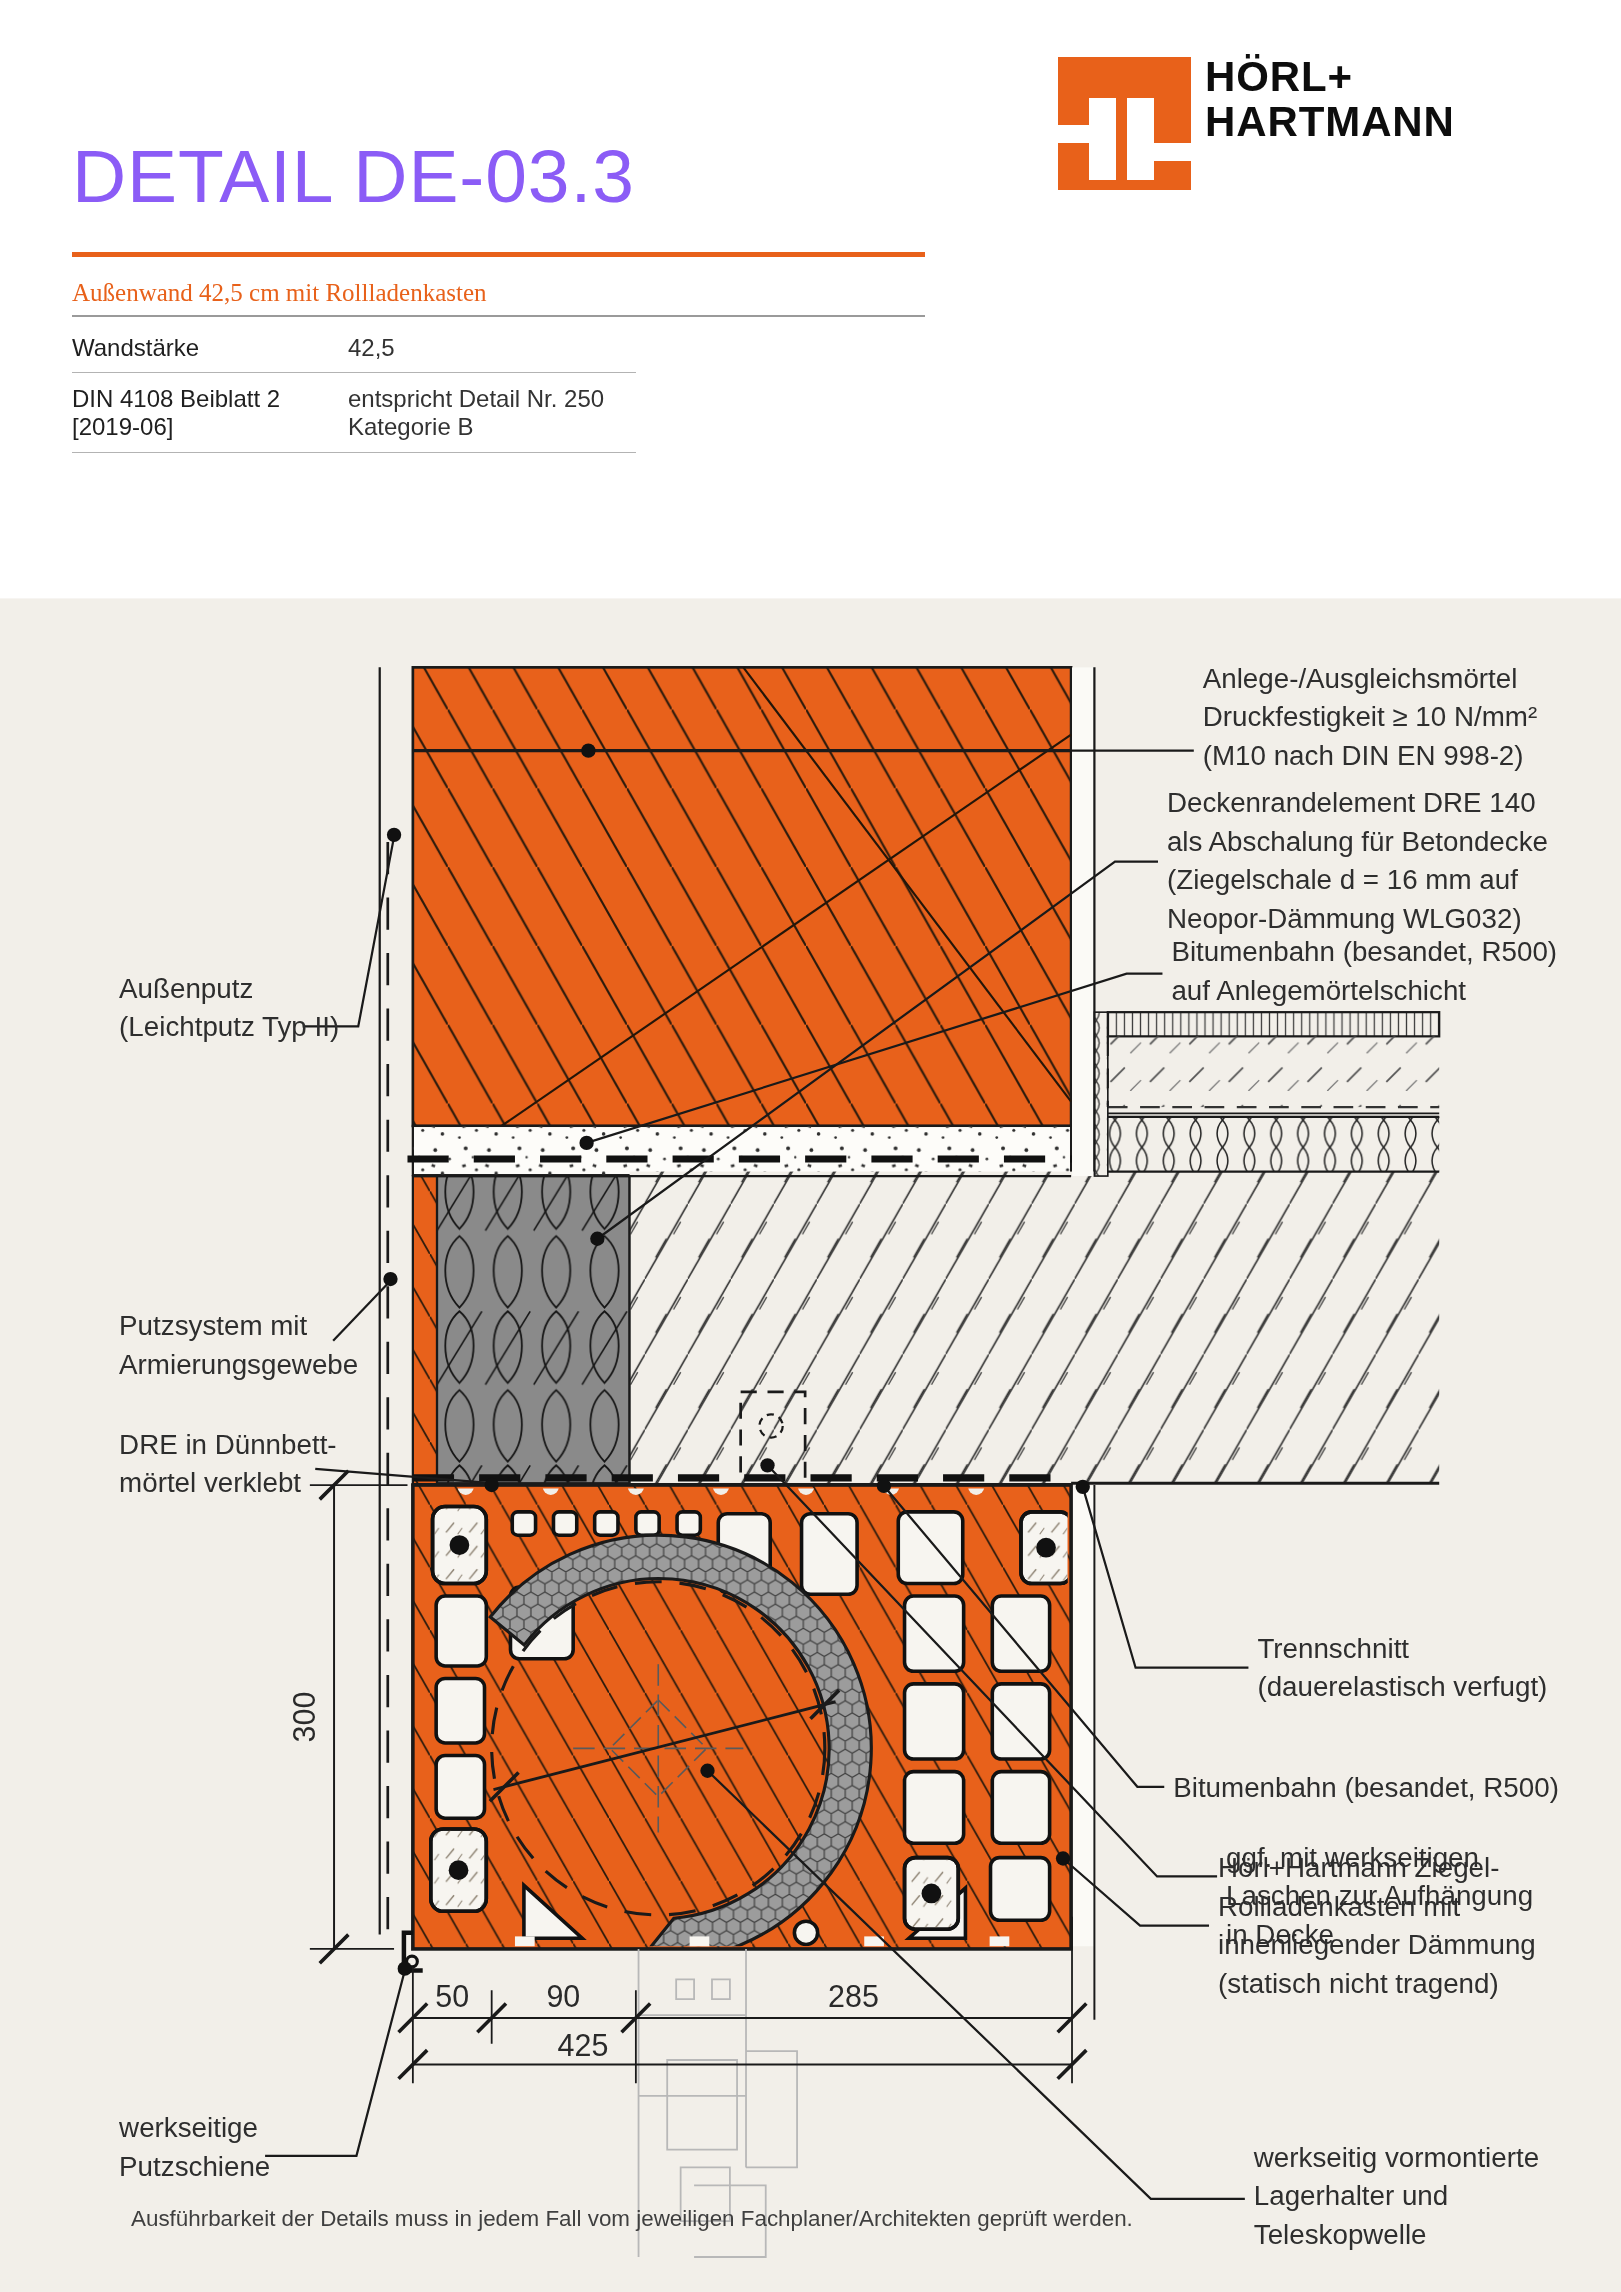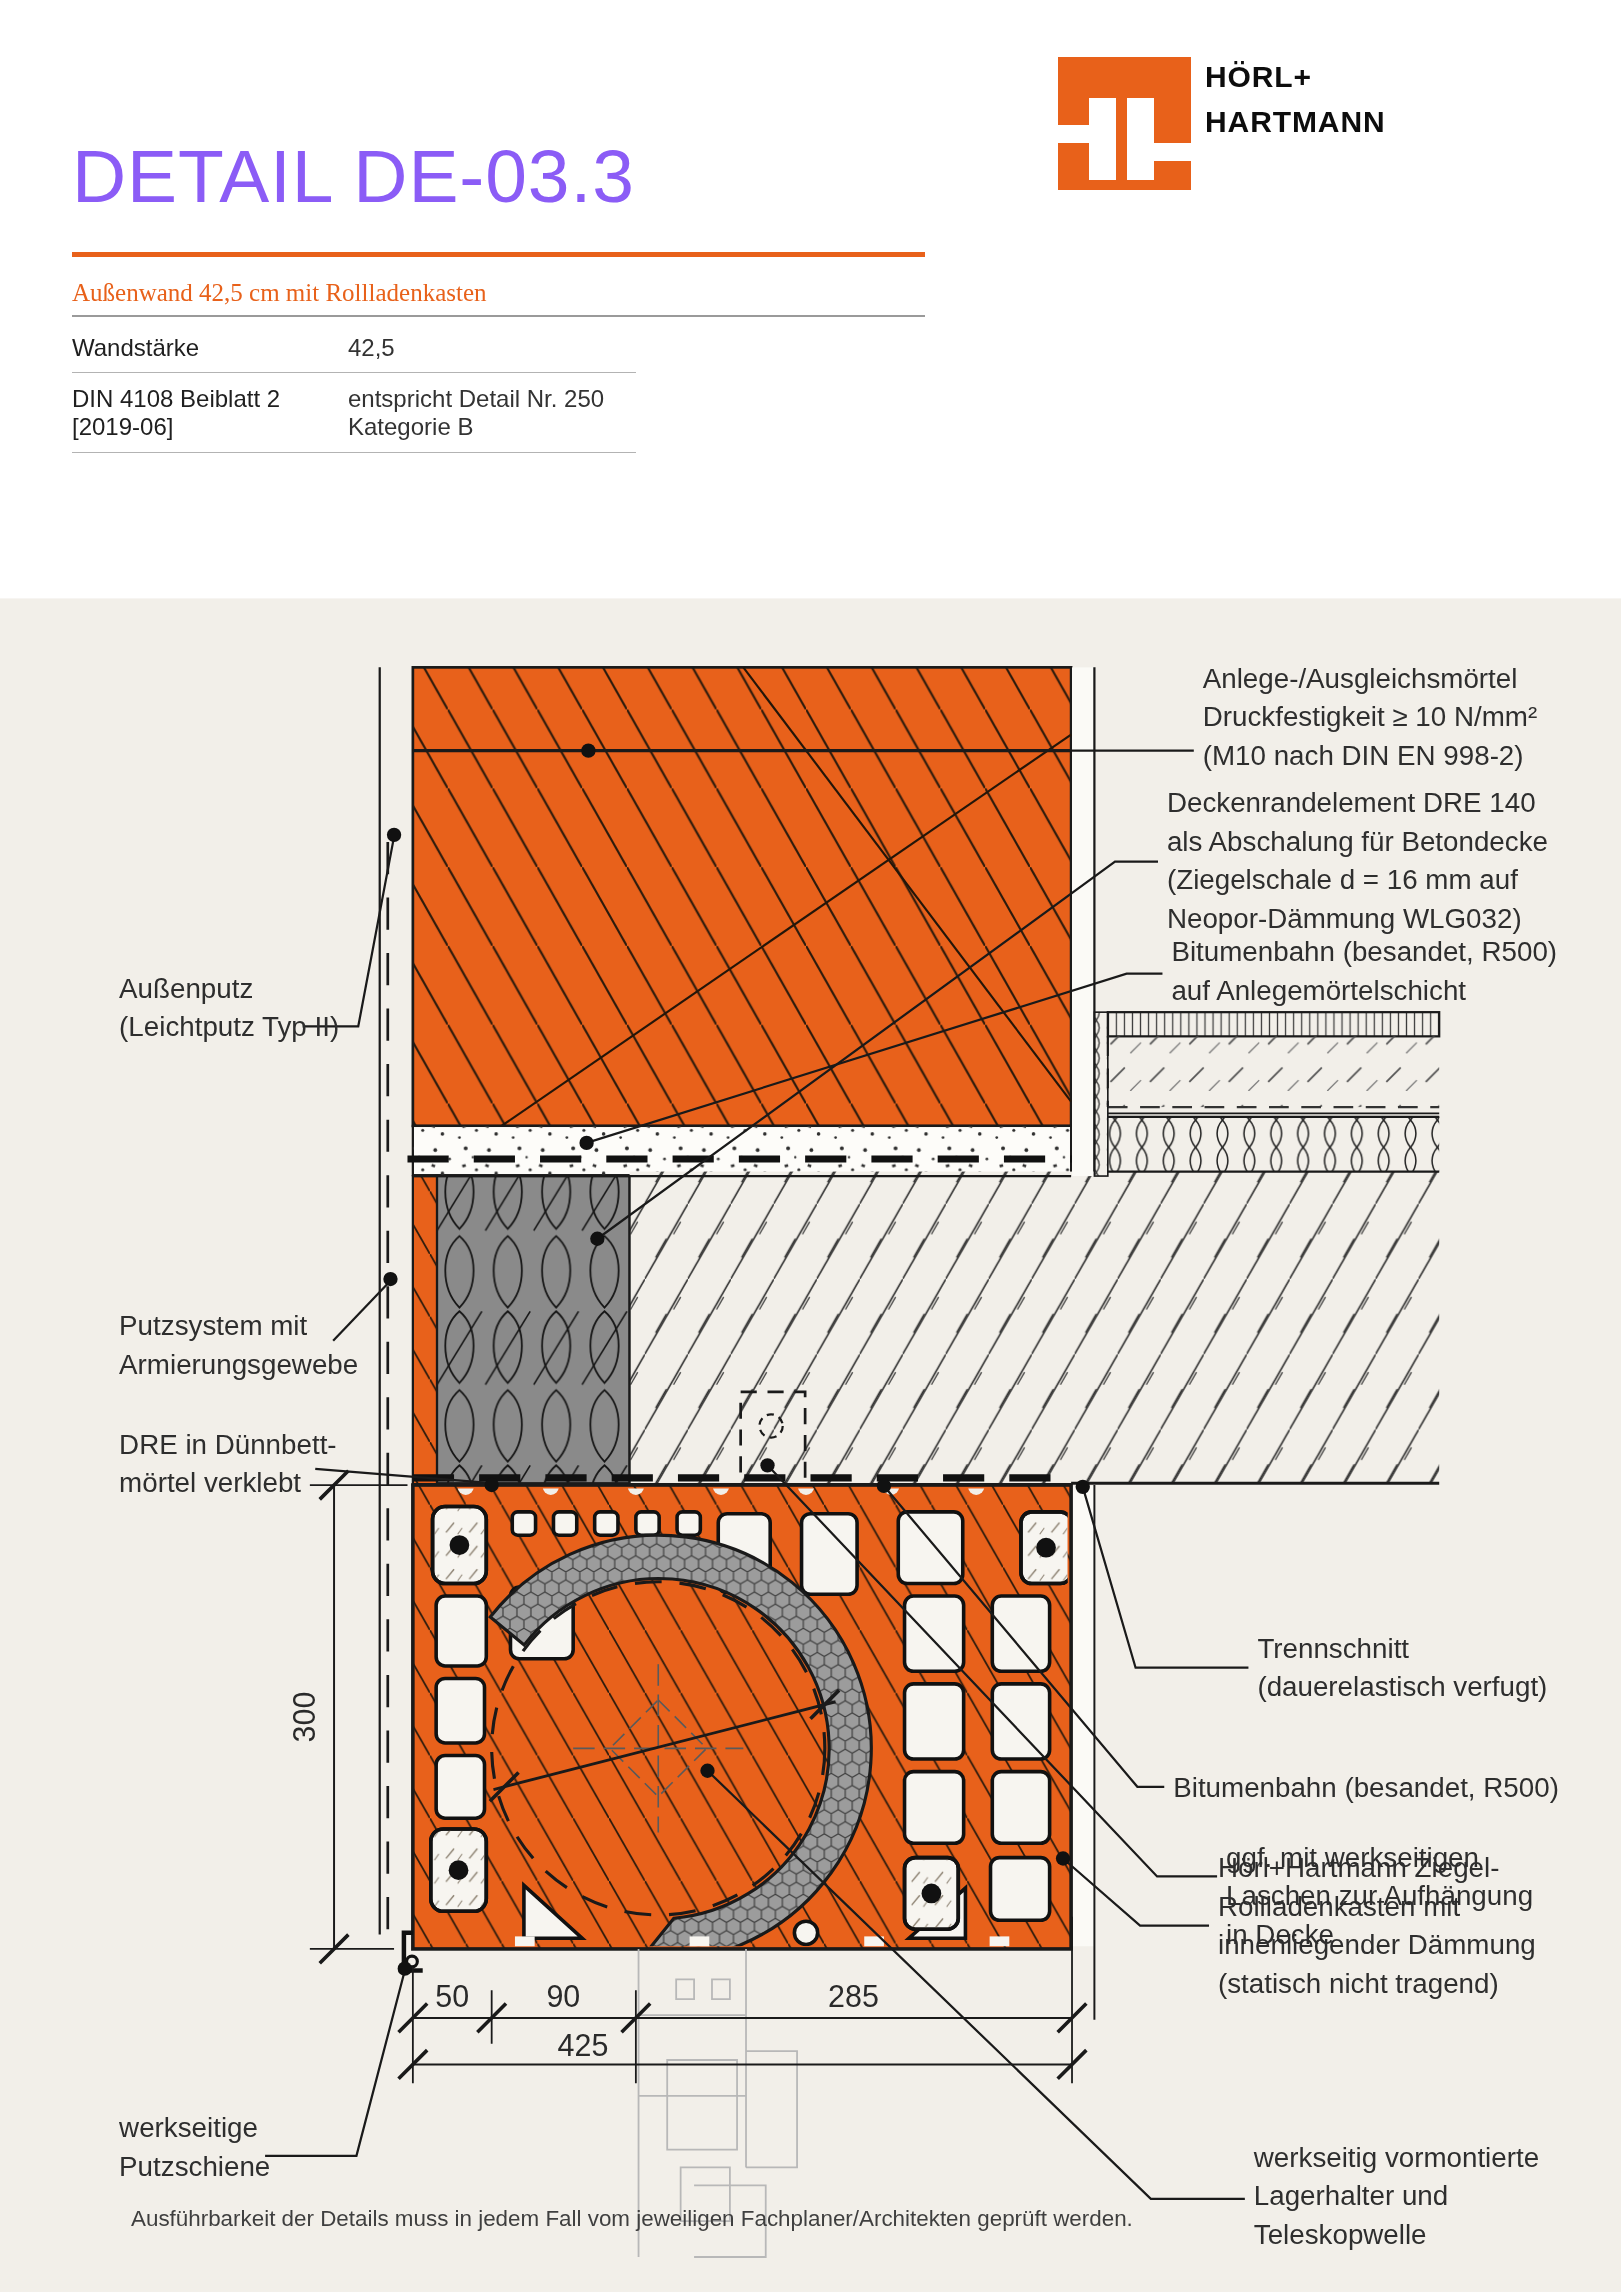--- a/index.html
+++ b/index.html
@@ -4,21 +4,21 @@
 <style>
   html,body{margin:0;padding:0;background:#fff;}
   body{width:1621px;height:2293px;position:relative;font-family:"Liberation Sans",sans-serif;overflow:hidden;}
   .hdr{position:absolute;z-index:2;}
   #title{left:72px;top:133px;font-size:75px;letter-spacing:0.9px;color:#8b5cf6;font-weight:400;}
   #orange-rule{left:72px;top:252px;width:853px;height:4.5px;background:#E8611A;}
   #subtitle{left:72px;top:279px;font-size:25px;color:#E8611A;font-family:Liberation Serif, serif;}
   #subtitle-rule{left:72px;top:315px;width:853px;height:1.8px;background:#9a9a9a;}
   .logo-box{position:absolute;left:1058px;top:57px;width:133px;height:133px;background:#E8611A;z-index:2;}
   .logo-box .w{position:absolute;background:#fff;}
-  .logo-text{position:absolute;left:1205px;top:54px;z-index:2;color:#0d0d0d;font-weight:700;font-size:30px;line-height:45px;letter-spacing:0.9px;}
+  .logo-text{position:absolute;left:1205px;top:54px;z-index:2;color:#0d0d0d;font-weight:700;font-size:42px;line-height:45px;letter-spacing:0.9px;}
   table.spec{position:absolute;left:72px;top:322px;width:564px;border-collapse:collapse;z-index:2;}
   table.spec td{font-size:24px;color:#1f1f1f;border-bottom:1.8px solid #b3b3b3;padding:11.6px 0 10.7px 0;}
   table.spec td.l{font-weight:400;width:276px;}
   table.spec td.v{color:#333;}
   #footer{position:absolute;left:131px;top:2171px;width:1397px;z-index:2;font-size:22.4px;line-height:32px;color:#3f3f3f;}
   #footer b{color:#1d1d1d;}
   svg text{font-family:"Liberation Sans",sans-serif;fill:#2e2e2e;}
   .ann{font-size:31px;}
   .dim{font-size:34px;fill:#2a2a2a;}
 </style>

